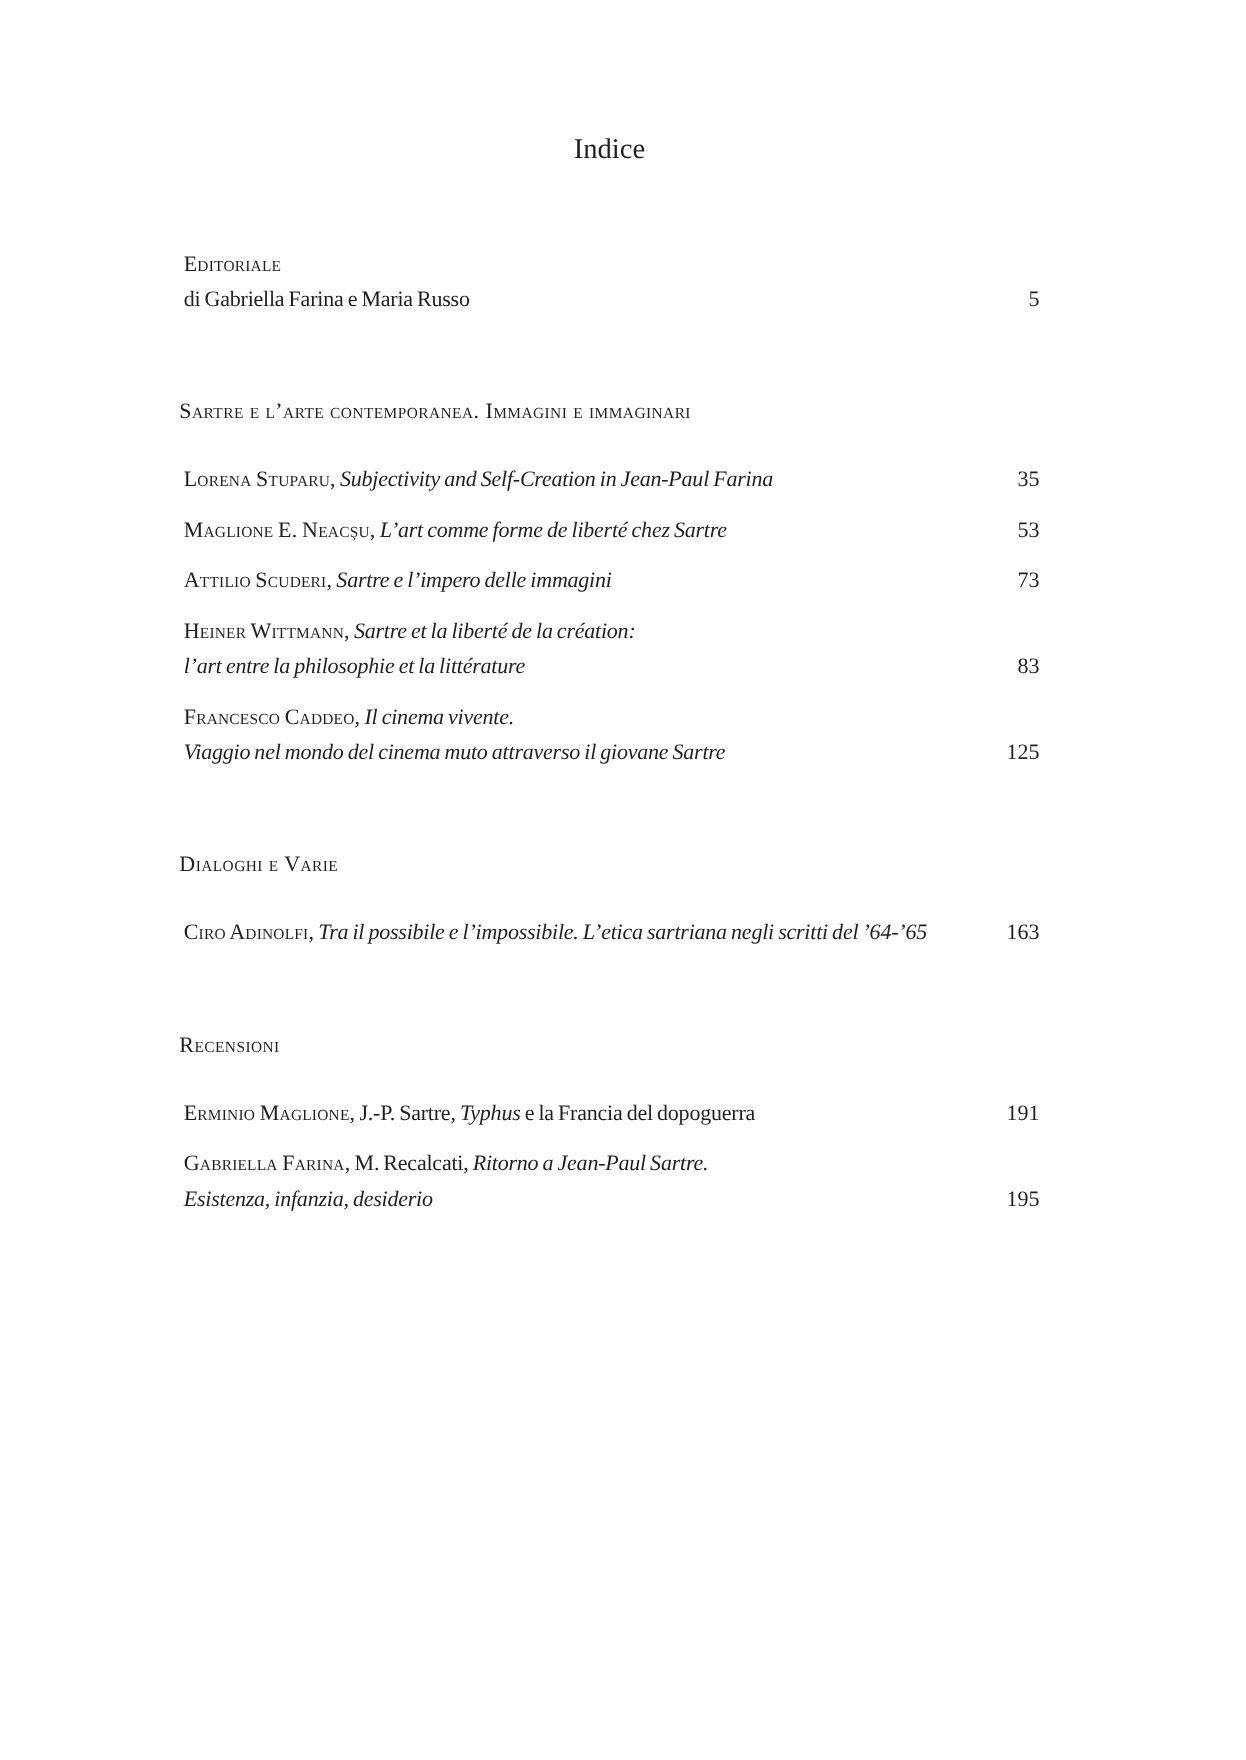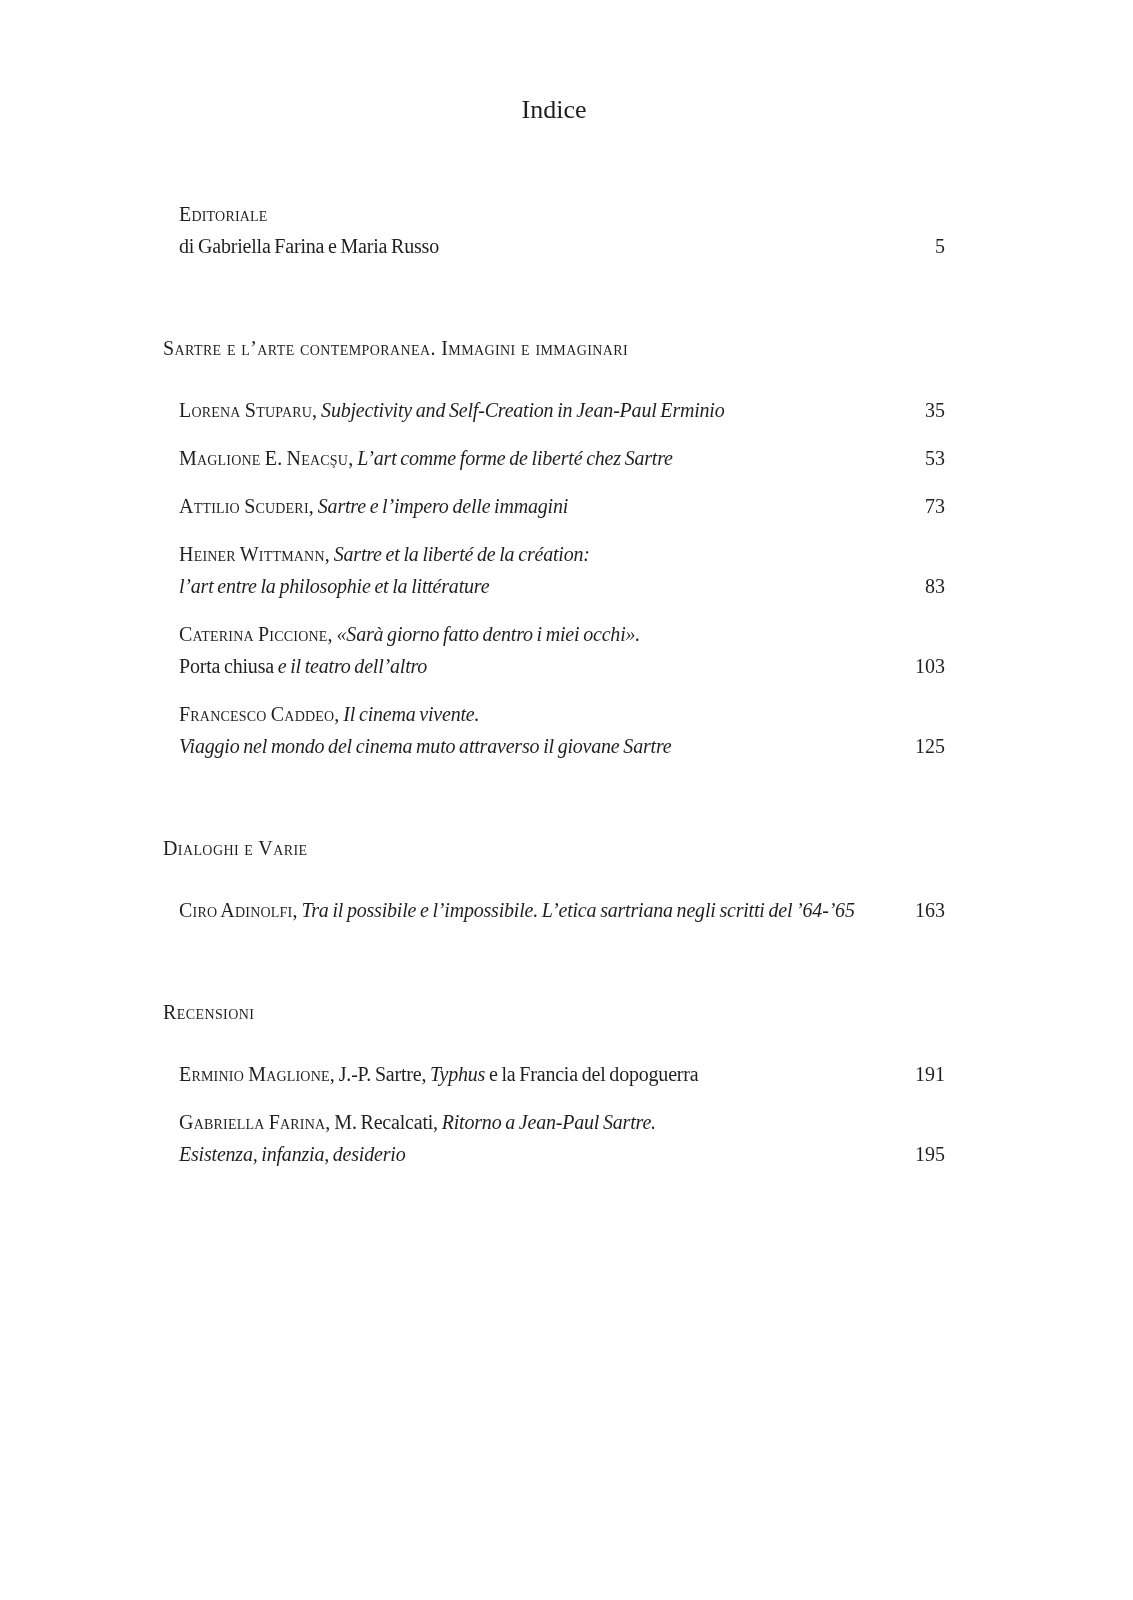--- a/index.html
+++ b/index.html
@@ -13,42 +13,42 @@
     height: 1600px;
     margin: 0 auto;
     background: #ffffff;
     color: #1f1f1f;
     font-family: "Liberation Serif", "DejaVu Serif", serif;
     overflow: hidden;
   }
   .content {
     width: 782px;
     margin-left: 163px;
-    padding-top: 94px;
+    padding-top: 120px;
     font-size: 20px;
     line-height: 32px;
   }
   .doc-title {
     font-size: 26px;
     font-weight: normal;
     line-height: 32px;
     text-align: center;
     margin: 0 0 72px 0;
   }
   .section-heading {
     font-variant: small-caps;
     letter-spacing: 0.02em;
     margin: 70px 0 30px 0;
   }
   .entry {
     position: relative;
     margin: 0 0 14px 0;
   }
   .entry-text {
-    margin: 16px;
+    margin: 4px;
     white-space: nowrap;
     letter-spacing: -0.2px;
     word-spacing: -1px;
   }
   .sc {
     font-variant: small-caps;
     letter-spacing: 0.01em;
   }
   .it { font-style: italic; }
   .rm { font-style: normal; }
@@ -70,43 +70,39 @@
 
     <div class="entry">
       <p class="entry-text"><span class="sc">Editoriale</span><br><span class="rm">di Gabriella Farina e Maria Russo</span></p>
       <span class="pg">5</span>
     </div>
 
     <p class="section-heading">Sartre e l’arte contemporanea. Immagini e immaginari</p>
 
 
     <div class="entry">
-      <p class="entry-text"><span class="sc">Lorena Stuparu,</span> <span class="it">Subjectivity and Self-Creation in Jean-Paul Erminio</span></p>
+      <p class="entry-text"><span class="sc">Lorena Stuparu,</span> <span class="it">Subjectivity and Self-Creation in Jean-Paul Farina</span></p>
       <span class="pg">35</span>
     </div>
 
     <div class="entry">
       <p class="entry-text"><span class="sc">Maglione E. Neacşu,</span> <span class="it">L’art comme forme de liberté chez Sartre</span></p>
       <span class="pg">53</span>
     </div>
 
     <div class="entry">
       <p class="entry-text"><span class="sc">Attilio Scuderi,</span> <span class="it">Sartre e l’impero delle immagini</span></p>
       <span class="pg">73</span>
     </div>
 
     <div class="entry">
       <p class="entry-text"><span class="sc">Heiner Wittmann,</span> <span class="it">Sartre et la liberté de la création:</span><br><span class="it">l’art entre la philosophie et la littérature</span></p>
       <span class="pg">83</span>
     </div>
 
-    <div class="entry">
-      <p class="entry-text"><span class="sc">Caterina Piccione,</span> <span class="it">«Sarà giorno fatto dentro i miei occhi».</span><br><span class="rm">Porta chiusa</span> <span class="it">e il teatro dell’altro</span></p>
-      <span class="pg">103</span>
-    </div>
 
     <div class="entry">
       <p class="entry-text"><span class="sc">Francesco Caddeo,</span> <span class="it">Il cinema vivente.</span><br><span class="it">Viaggio nel mondo del cinema muto attraverso il giovane Sartre</span></p>
       <span class="pg">125</span>
     </div>
 
 
     <p class="section-heading">Dialoghi e Varie</p>
 
     <div class="entry">

